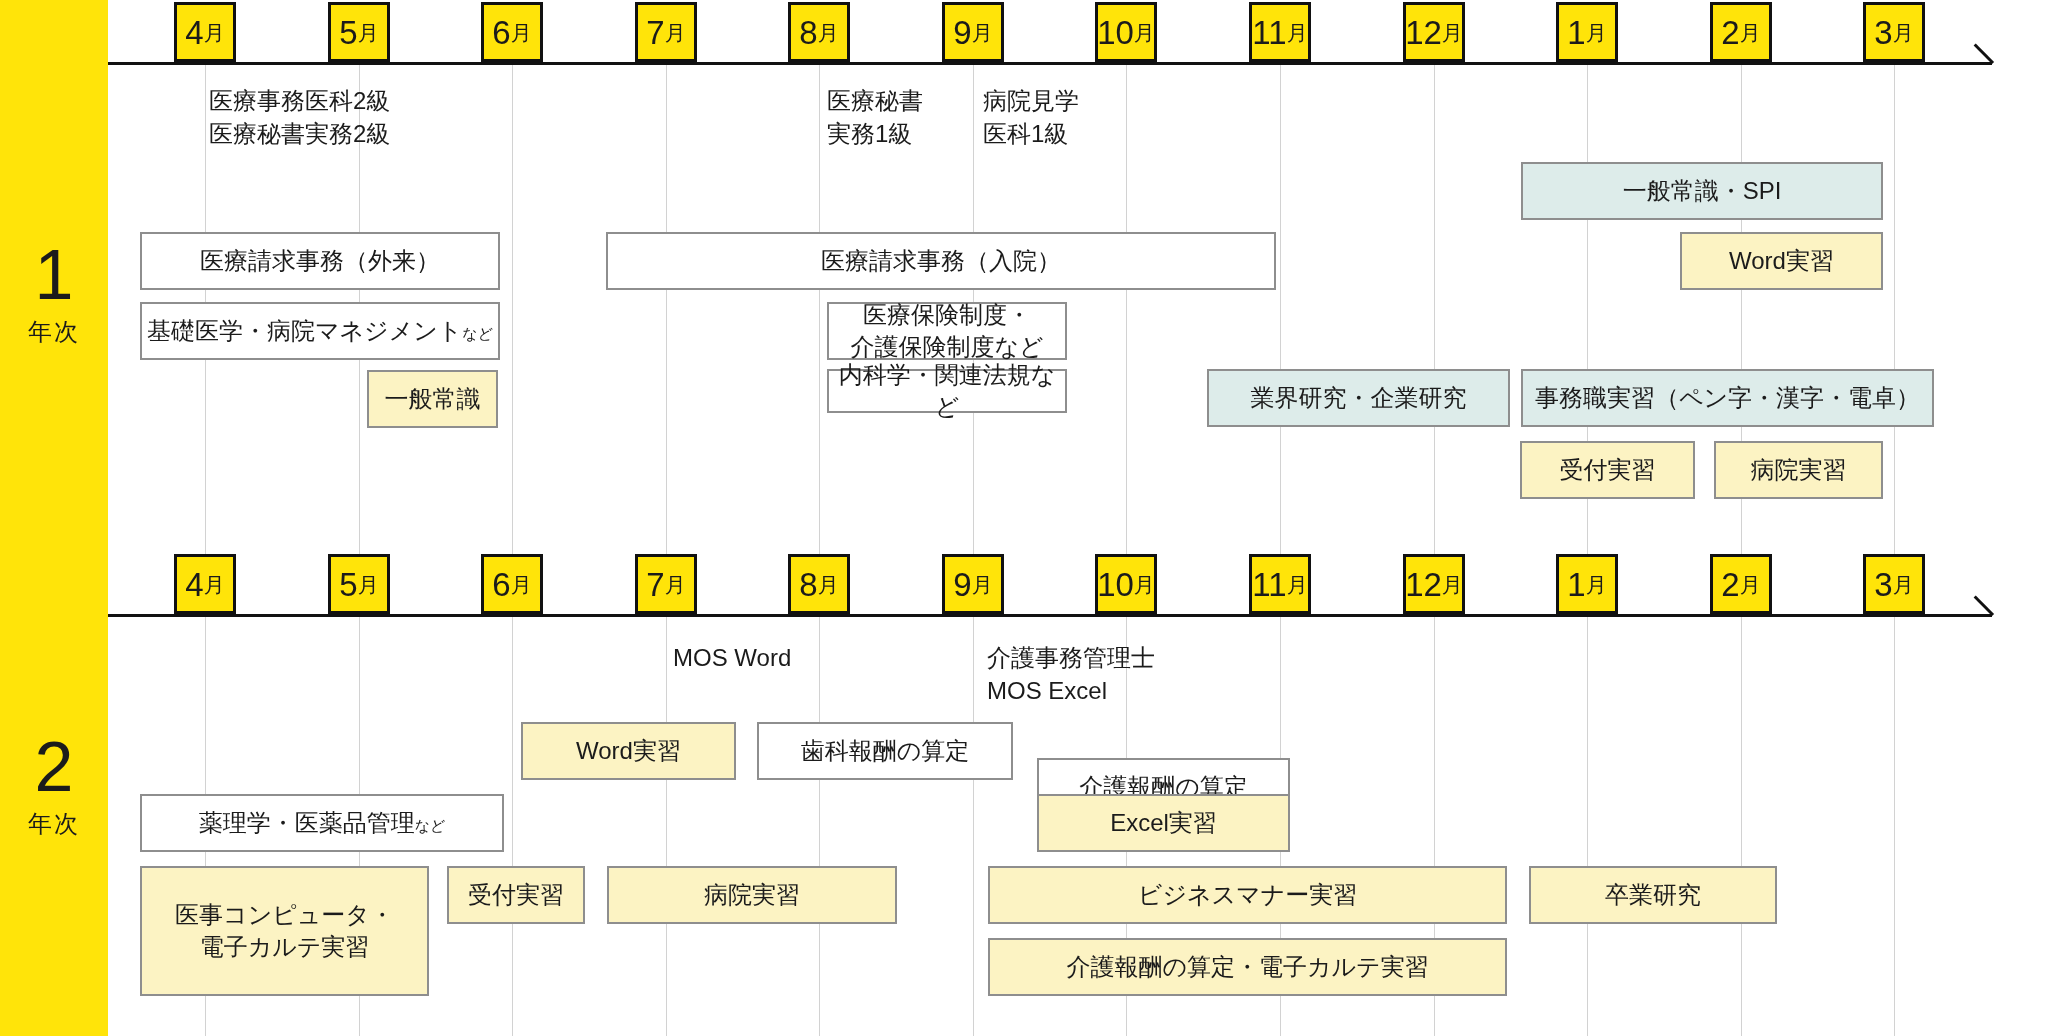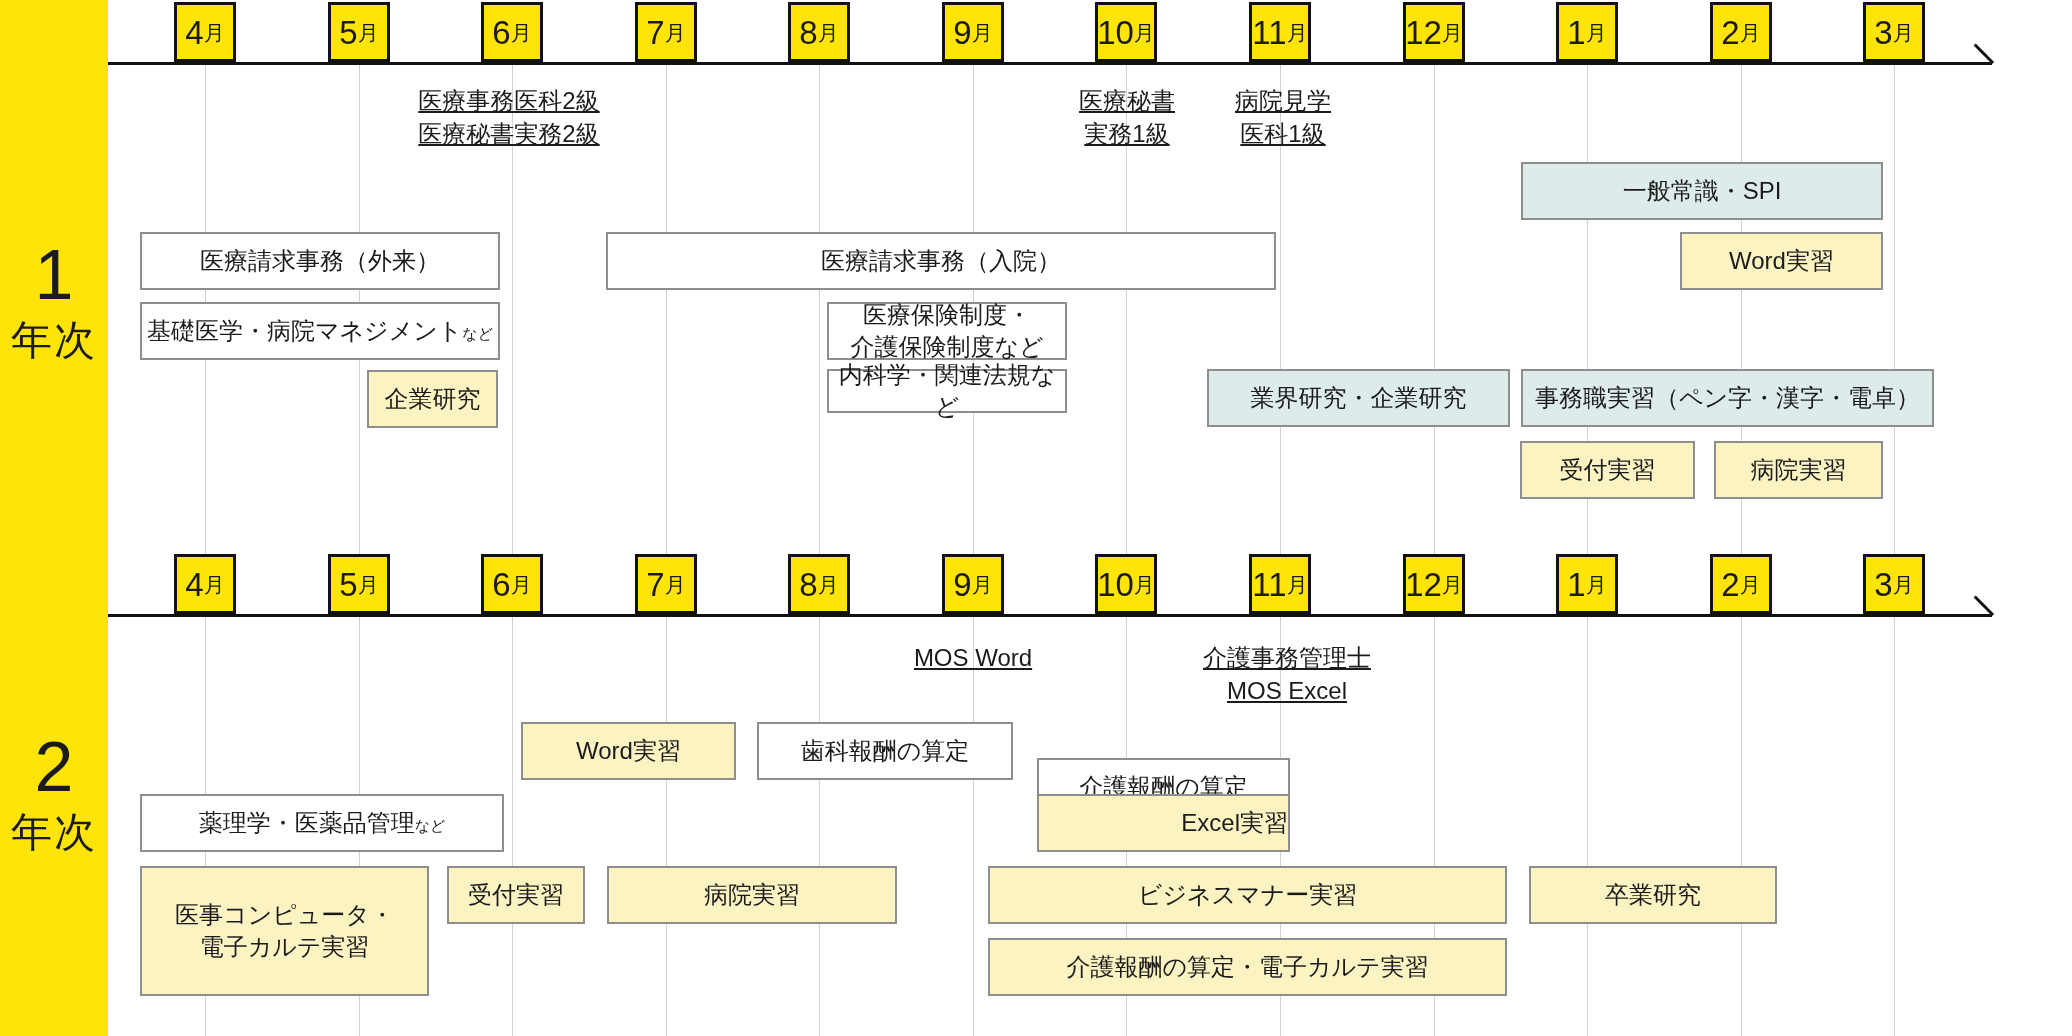--- a/index.html
+++ b/index.html
@@ -2,36 +2,36 @@
 <html><head>
 <meta charset="utf-8">
 <style>
   html,body{margin:0;padding:0;background:#ffffff;}
   body{font-family:"Liberation Sans","DejaVu Sans",sans-serif;color:#1b1b1b;}
   #stage{position:relative;width:2072px;height:1036px;background:#ffffff;overflow:hidden;}
   .abs{position:absolute;}
   #year-band{left:0;top:0;width:108px;height:1036px;background:#ffe409;}
   .year-label{width:108px;text-align:center;line-height:1;}
   .year-num{font-size:70px;font-weight:500;display:block;}
-  .year-sub{font-size:41px;font-weight:500;display:block;margin-top:10px;letter-spacing:2px;}
+  .year-sub{font-size:24px;font-weight:500;display:block;margin-top:10px;letter-spacing:2px;}
   .axis{height:3px;background:#111111;}
   .axis-slash{width:26px;height:3px;background:#111111;transform:rotate(45deg);transform-origin:right bottom;}
   .gridline{width:1px;background:#d2d2d2;}
   .month-cell{width:62px;height:60px;background:#ffe409;border:3px solid #111111;box-sizing:border-box;
     display:flex;align-items:center;justify-content:center;line-height:1;}
   .month-num{font-size:33px;}
   .month-unit{font-size:21px;}
   .gbox{box-sizing:border-box;border:2.5px solid #8e8e8e;display:flex;flex-direction:column;
     align-items:center;justify-content:center;font-size:24px;text-align:center;line-height:1.32;}
   .gbox .suffix{font-size:15px;}
   .fill-white{background:#ffffff;}
   .fill-yellow{background:#fcf3c3;}
   .fill-blue{background:#ddecea;}
   .annot{font-size:24px;line-height:33px;white-space:pre;}
-  .annot.center{text-align:center;text-decoration:underline;}
+  .annot.center{text-align:left;}
 </style>
 </head>
 <body>
 
 <div id="stage">
   <div id="year-band" class="abs"></div>
 
   <div class="abs year-label" style="top:240px;left:0;">
     <span class="year-num">1</span>
     <span class="year-sub">年次</span>
@@ -127,21 +127,21 @@
         <div>基礎医学・病院マネジメント<span class="suffix">など</span></div>
       </div>
       <div class="abs gbox fill-white" style="left: 827px; top: 302px; width: 240px; height: 58px;">
         <div>医療保険制度・</div>
         <div>介護保険制度など</div>
       </div>
       <div class="abs gbox fill-white" style="left: 827px; top: 369px; width: 240px; height: 44px;">
         <div>内科学・関連法規など</div>
       </div>
       <div class="abs gbox fill-yellow" style="left: 367px; top: 370px; width: 131px; height: 58px;">
-        <div>企業研究</div>
+        <div>一般常識</div>
       </div>
       <div class="abs gbox fill-blue" style="left: 1207px; top: 369px; width: 303px; height: 58px;">
         <div>業界研究・企業研究</div>
       </div>
       <div class="abs gbox fill-blue" style="left: 1521px; top: 369px; width: 413px; height: 58px;">
         <div>事務職実習（ペン字・漢字・電卓）</div>
       </div>
       <div class="abs gbox fill-yellow" style="left: 1520px; top: 441px; width: 175px; height: 58px;">
         <div>受付実習</div>
       </div>
@@ -218,21 +218,21 @@
       </div>
       <div class="abs gbox fill-white" style="left: 757px; top: 722px; width: 256px; height: 58px;">
         <div>歯科報酬の算定</div>
       </div>
       <div class="abs gbox fill-white" style="left: 1037px; top: 722px; width: 253px; height: 58px; margin-top: 36px;">
         <div>介護報酬の算定</div>
       </div>
       <div class="abs gbox fill-white" style="left: 140px; top: 794px; width: 364px; height: 58px;">
         <div>薬理学・医薬品管理<span class="suffix">など</span></div>
       </div>
-      <div class="abs gbox fill-yellow" style="left: 1037px; top: 794px; width: 253px; height: 58px; align-items: flex-end;">
+      <div class="abs gbox fill-yellow" style="left: 1037px; top: 794px; width: 253px; height: 58px;">
         <div>Excel実習</div>
       </div>
       <div class="abs gbox fill-yellow" style="left: 140px; top: 866px; width: 289px; height: 130px;">
         <div>医事コンピュータ・</div>
         <div>電子カルテ実習</div>
       </div>
       <div class="abs gbox fill-yellow" style="left: 447px; top: 866px; width: 138px; height: 58px;">
         <div>受付実習</div>
       </div>
       <div class="abs gbox fill-yellow" style="left: 607px; top: 866px; width: 290px; height: 58px;">

